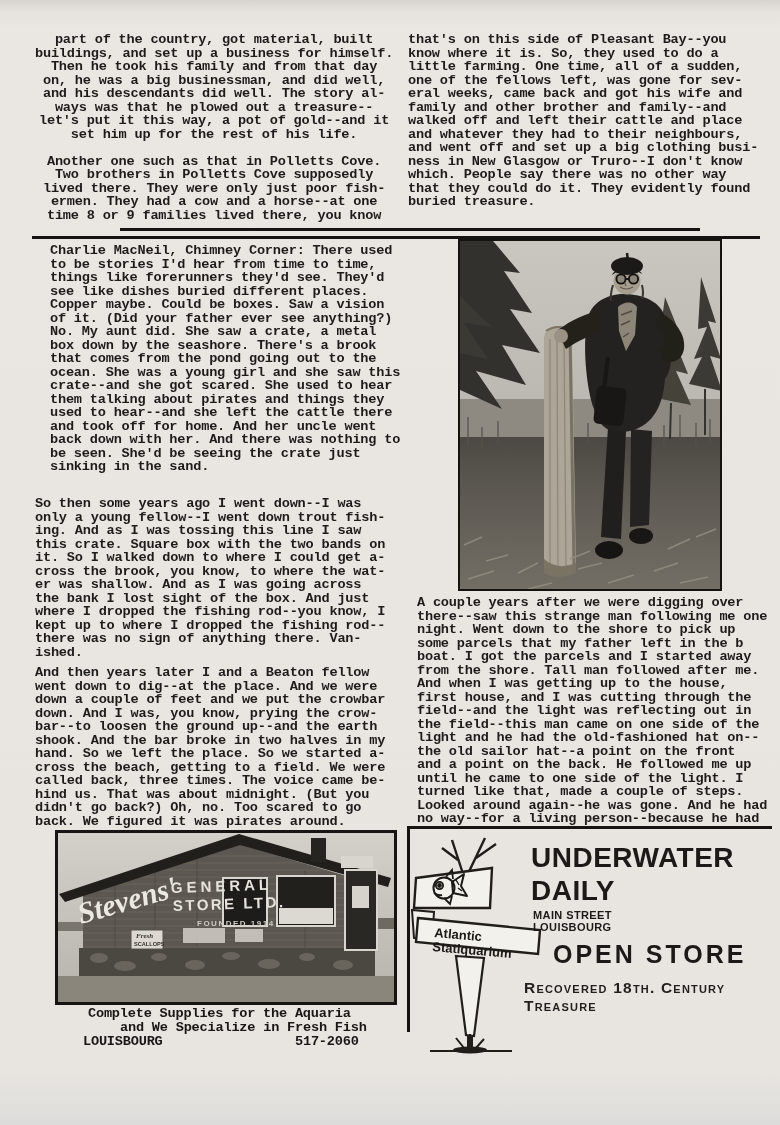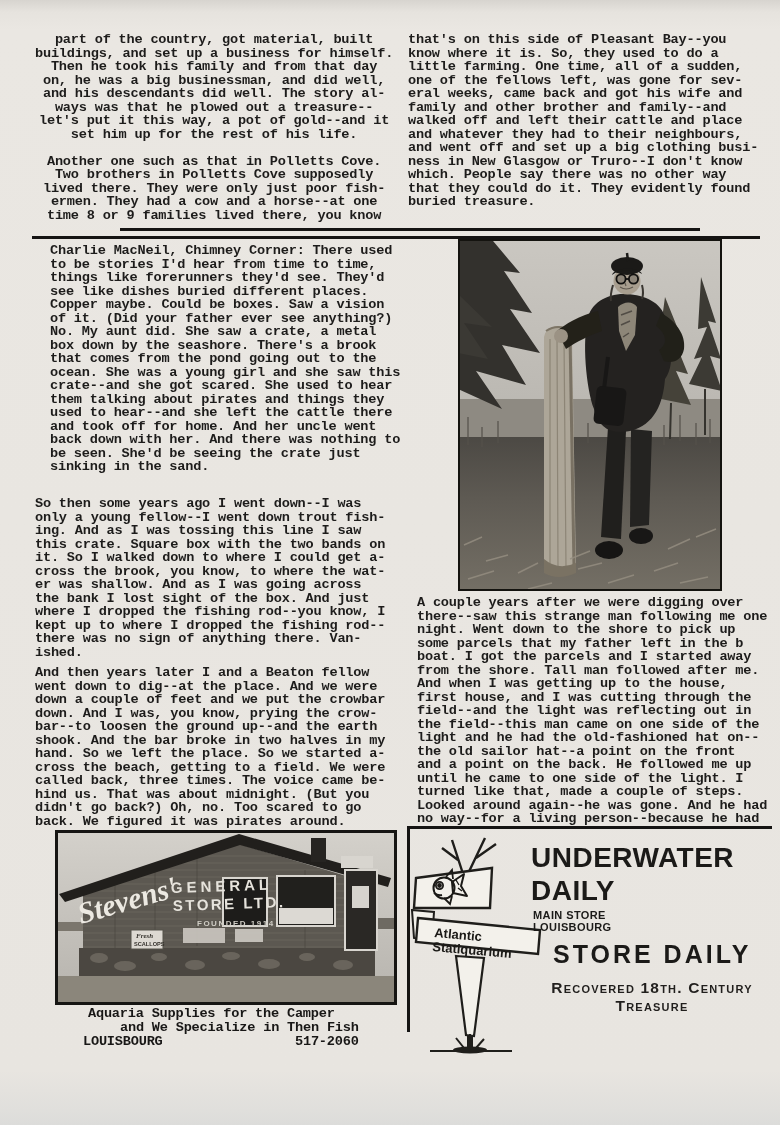--- a/index.html
+++ b/index.html
@@ -249,22 +249,22 @@
       <g>
         <rect x="76" y="100" width="32" height="19" fill="#ddd9d2" stroke="#55524b" stroke-width="1"></rect>
         <text x="81" y="108" font-size="7" font-style="italic" font-weight="bold" fill="#33302b" font-family="'Liberation Serif',serif">Fresh</text>
         <text x="79" y="116" font-size="5.6" font-weight="bold" fill="#33302b" font-family="'Liberation Sans',sans-serif">SCALLOPS</text>
       </g>
       <rect x="128" y="98" width="42" height="15" fill="#ccc8c1" opacity="0.9"></rect>
       <rect x="180" y="99" width="28" height="13" fill="#d3d0c9" opacity="0.85"></rect>
       <rect x="1.5" y="1.5" width="339" height="172" fill="none" stroke="#161513" stroke-width="3"></rect>
     </svg>
   </div>
-  <div class="caption" style="left:88px;top:1007px;">Aquaria Supplies for the Camper</div>
-  <div class="caption" style="left:120px;top:1021px;">and We Specialize in Then Fish</div>
+  <div class="caption" style="left:88px;top:1007px;">Complete Supplies for the Aquaria</div>
+  <div class="caption" style="left:120px;top:1021px;">and We Specialize in Fresh Fish</div>
   <div class="caption" style="left:83px;top:1035px;">LOUISBOURG</div>
   <div class="caption" style="left:295px;top:1035px;">517-2060</div>
 
   <div class="rule" style="left:410px;top:826px;width:362px;height:3px;"></div>
   <div class="rule" style="left:407px;top:826px;width:3px;height:206px;"></div>
 
   <div class="signpost" style="left:408px;top:836px;width:135px;height:226px;">
     <svg width="135" height="226" viewBox="0 0 135 226">
       <g stroke="#1f1e1b" stroke-width="2.4" fill="none">
         <path d="M57,44 L44,4 M57,44 L77,2 M50,24 L34,12 M68,22 L88,8"></path>
@@ -291,18 +291,18 @@
       <polygon points="48,120 76,122 66,200 58,199" fill="#f3f1eb" stroke="#1f1e1b" stroke-width="2.2"></polygon>
       <rect x="59" y="199" width="6" height="14" fill="#1f1e1b"></rect>
       <g>
         <ellipse cx="62" cy="214" rx="17" ry="3.4" fill="#1f1e1b"></ellipse>
         <path d="M22,215 H104 M56,212 L48,202 M62,212 L62,198 M68,212 L76,203" stroke="#1f1e1b" stroke-width="2" fill="none"></path>
       </g>
     </svg>
   </div>
   <div class="sans mus-title" style="left:531px;top:842px;">UNDERWATER</div>
   <div class="sans mus-title" style="left:531px;top:875px;">DAILY</div>
-  <div class="sans mus-addr" style="left:533px;top:909px;">MAIN STORE</div>
+  <div class="sans mus-addr" style="left:533px;top:909px;">MAIN STREET</div>
   <div class="sans mus-addr" style="left:533px;top:921px;">LOUISBOURG</div>
-  <div class="sans mus-open" style="left:553px;top:940px;">STORE DAILY</div>
-  <div class="sans mus-feat" style="left:524px;top:979px;text-align:center;">Recovered 18th. Century Treasure</div>
+  <div class="sans mus-open" style="left:553px;top:940px;">OPEN STORE</div>
+  <div class="sans mus-feat" style="left:524px;top:979px;">Recovered 18th. Century Treasure</div>
 
 </div>
 
 </body></html>

